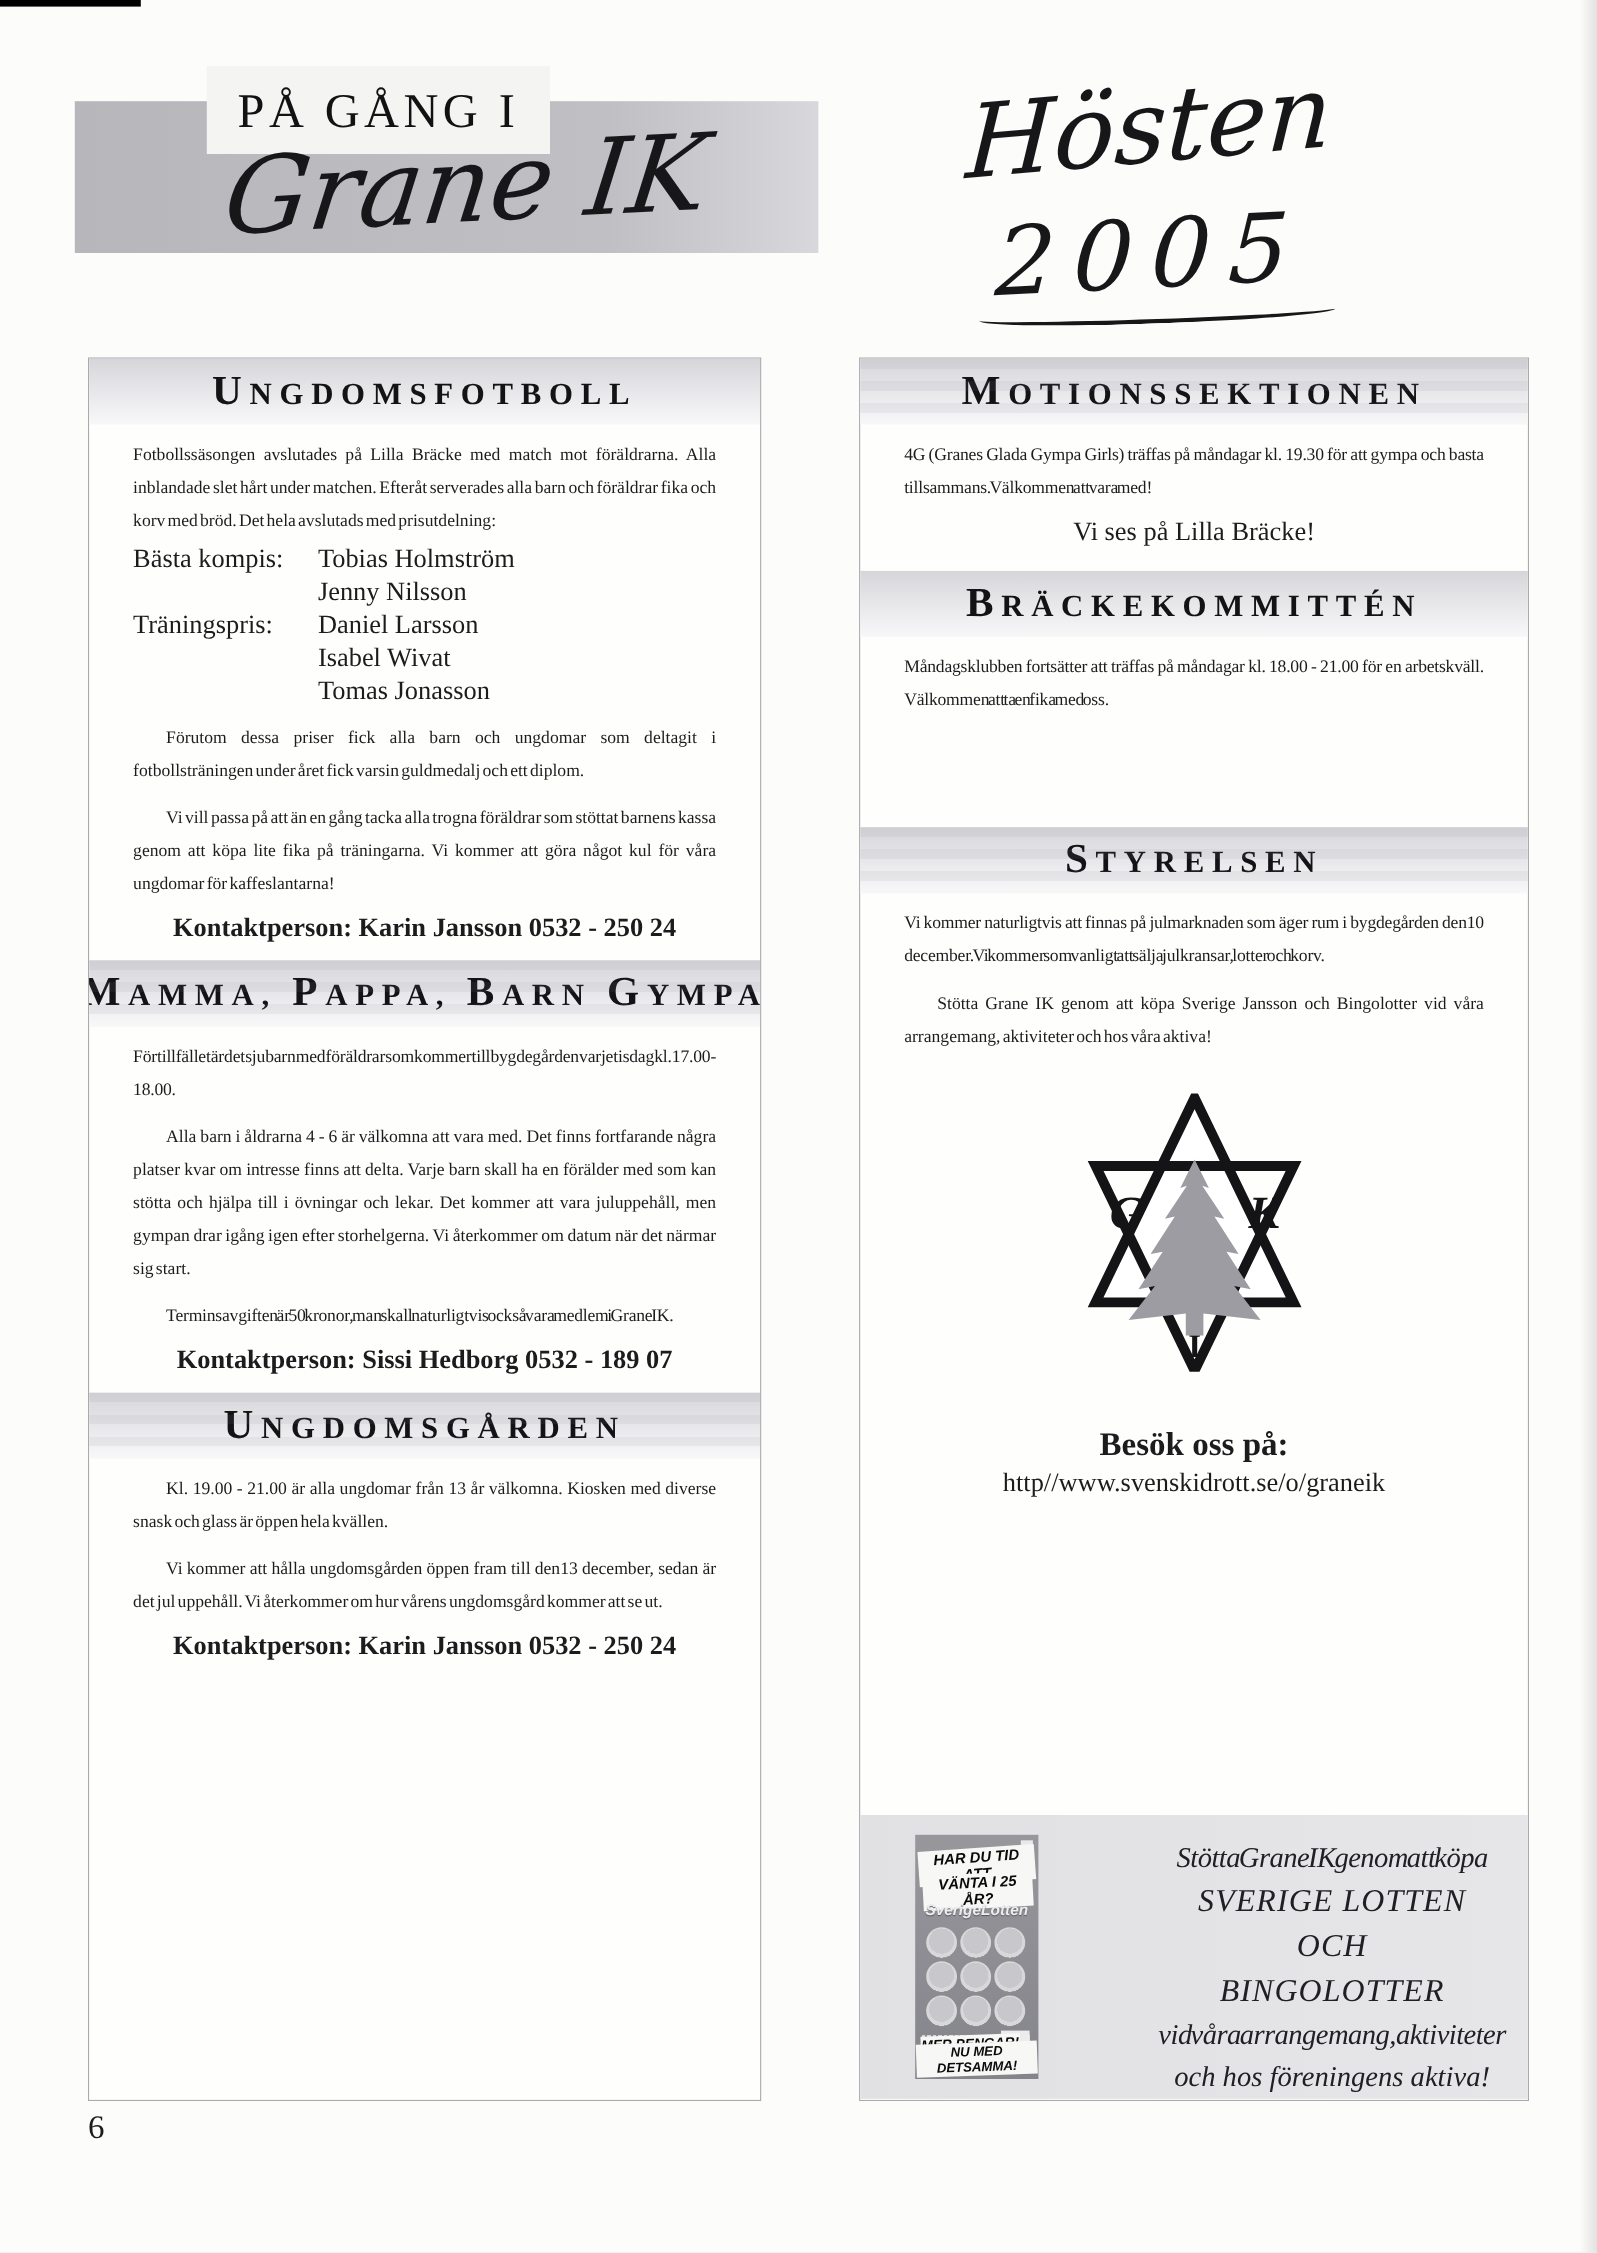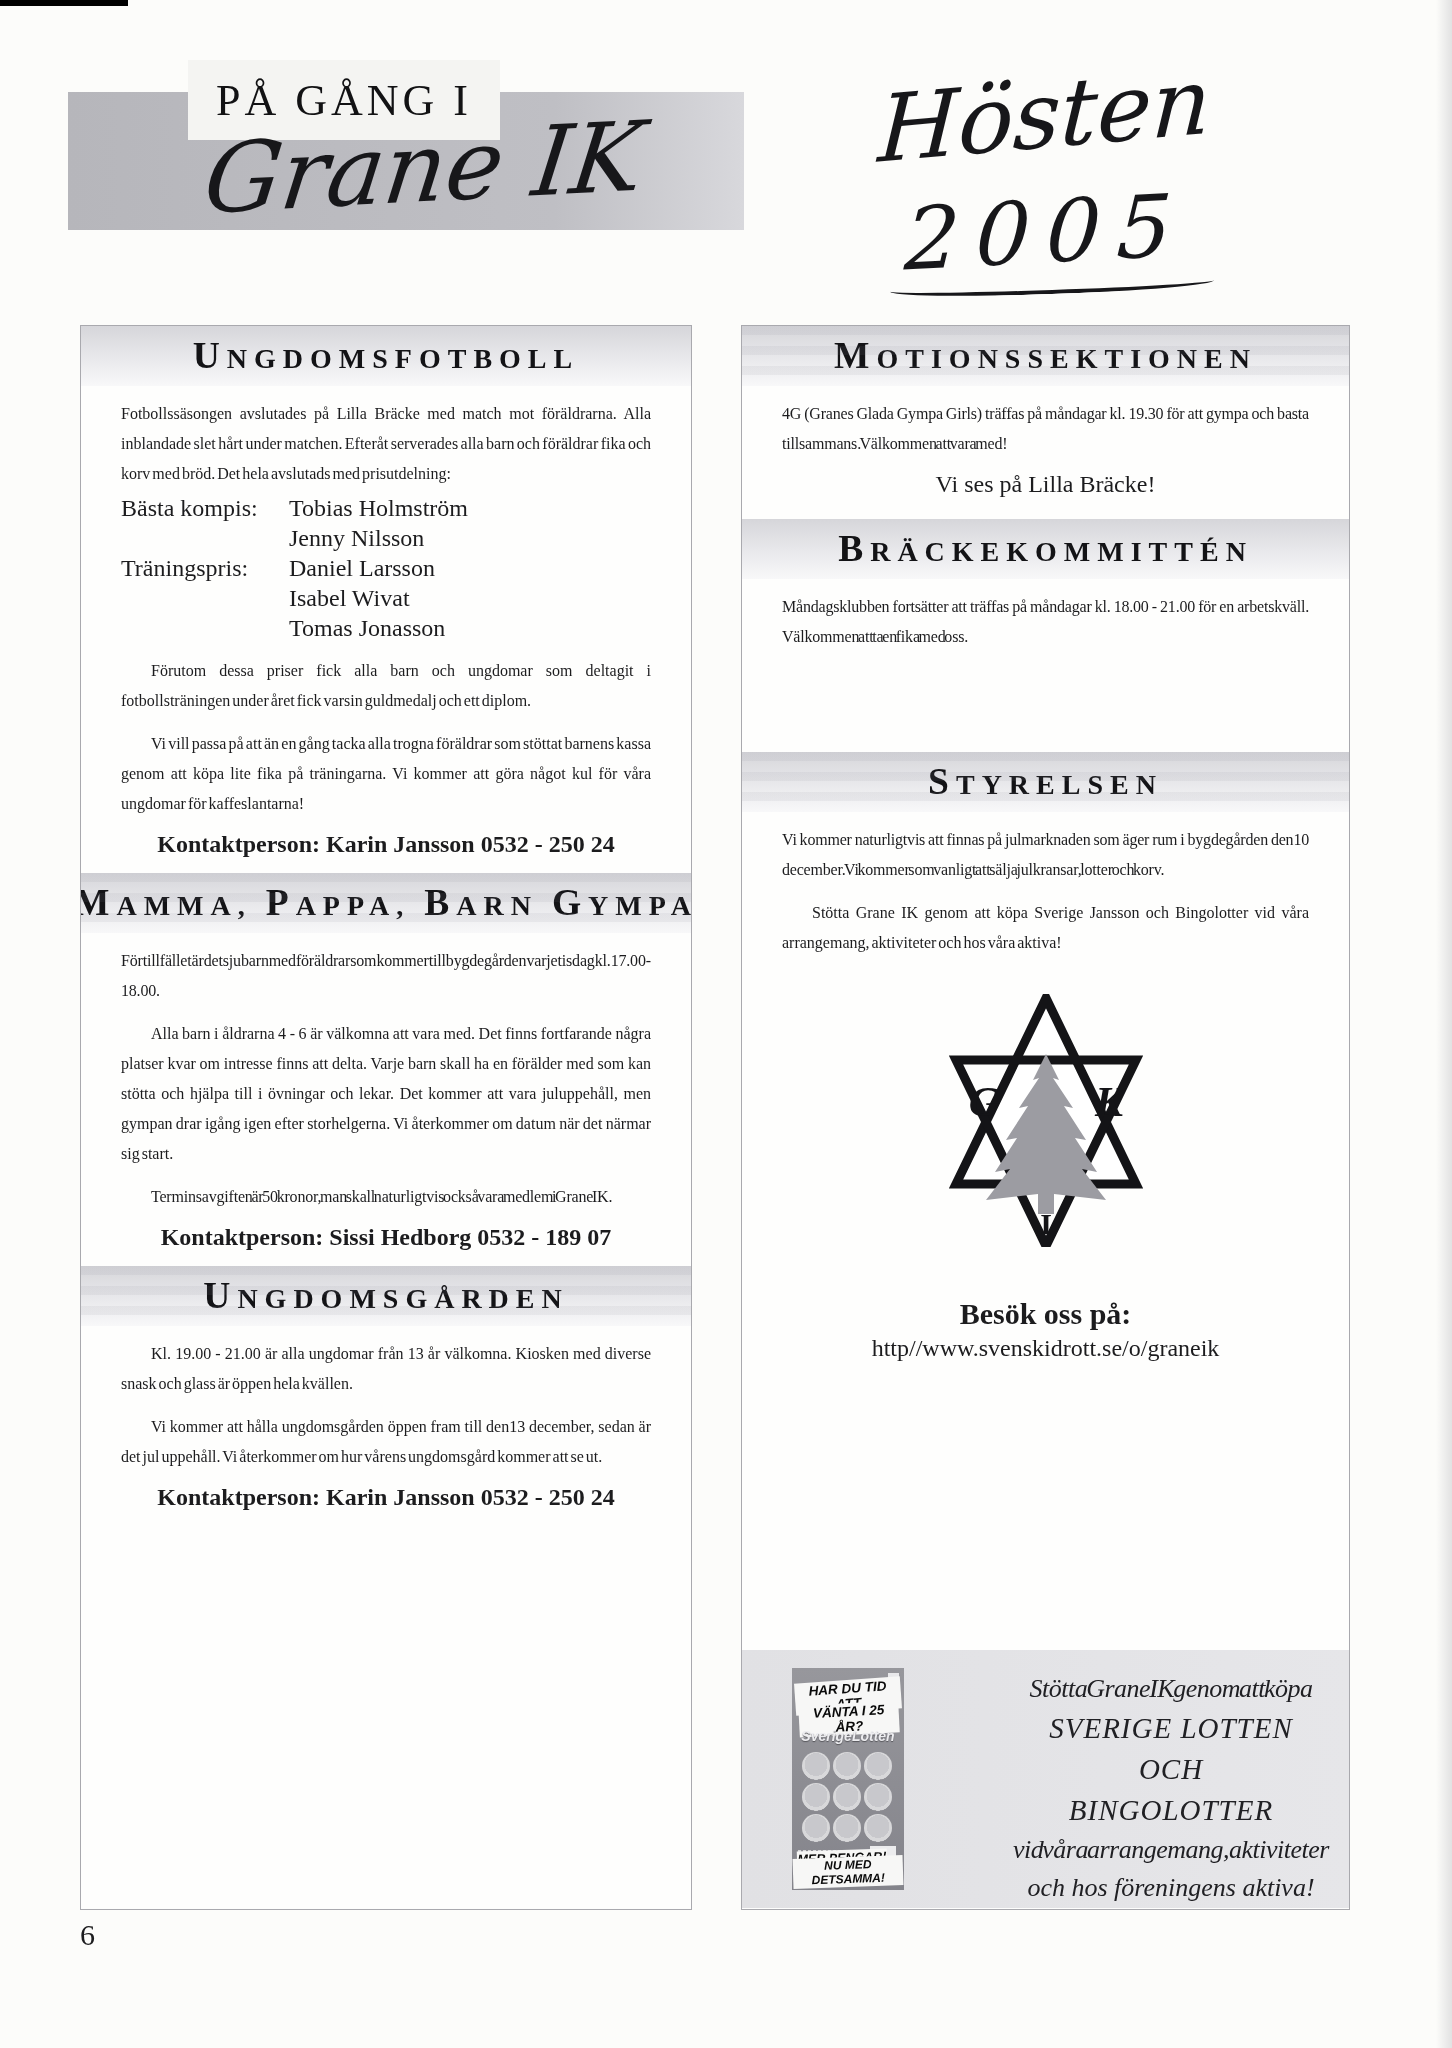--- a/index.html
+++ b/index.html
@@ -22,21 +22,21 @@
         transform:rotate(-5deg) skewX(-8deg);}
   .year-script{position:absolute;left:905px;top:182px;font-size:86px;letter-spacing:16px;
         transform:rotate(-3deg) skewX(-6deg);}
   .year-underline{position:absolute;left:890px;top:278px;width:324px;height:12px;
         border-bottom:4px solid #17171a;border-radius:50%;transform:rotate(-2deg);}
 
   
   .col{position:absolute;top:325px;height:1585px;border:1.5px solid #a9a9ae;background:#fefefd;
         box-sizing:border-box;overflow:hidden;}
   .col-left{left:80px;width:612px;}
-  .col-right{left:741px;width:609px;}
+  .col-right{left:781px;width:609px;}
   .band{position:relative;height:60px;display:flex;align-items:center;justify-content:center;
         background:linear-gradient(180deg,#d6d6da 0%,#e9e9ec 55%,#f8f8f9 100%);}
   .band h2{margin:0;font-size:28px;font-weight:700;letter-spacing:7px;color:#131316;white-space:nowrap;}
   .lc{font-size:1.34em;line-height:1;}
   .ghost::after{content:"";position:absolute;inset:0;pointer-events:none;
         background:repeating-linear-gradient(180deg,rgba(135,135,148,0.10) 0 9px,rgba(0,0,0,0) 9px 20px);}
   .sec-body{padding:0 40px;}
   .sec-body p{font-size:16px;line-height:30px;text-align:justify;margin:13px 0 0;word-spacing:-2px;}
   .sec-body p.indent{text-indent:30px;}
   .sec-body p.tighter{word-spacing:-5px;letter-spacing:-0.2px;}

